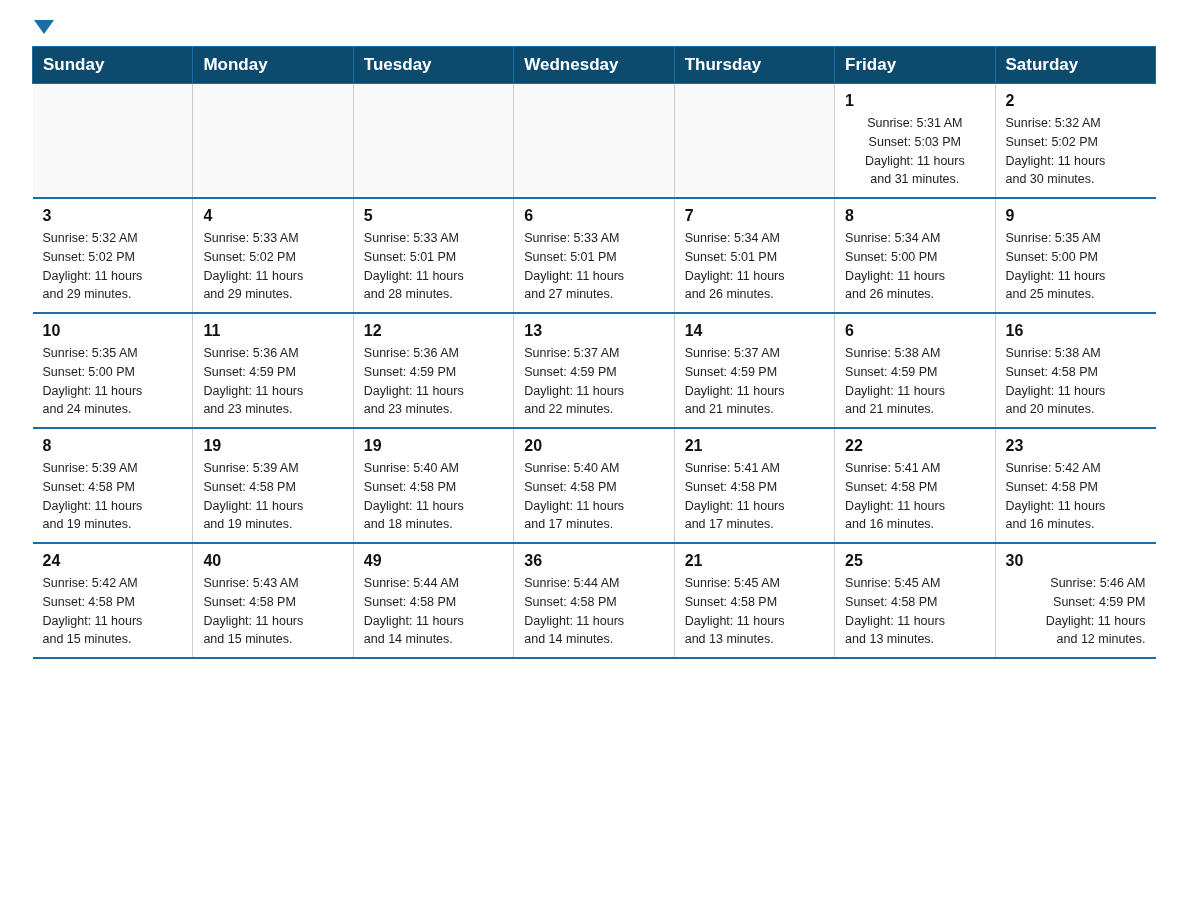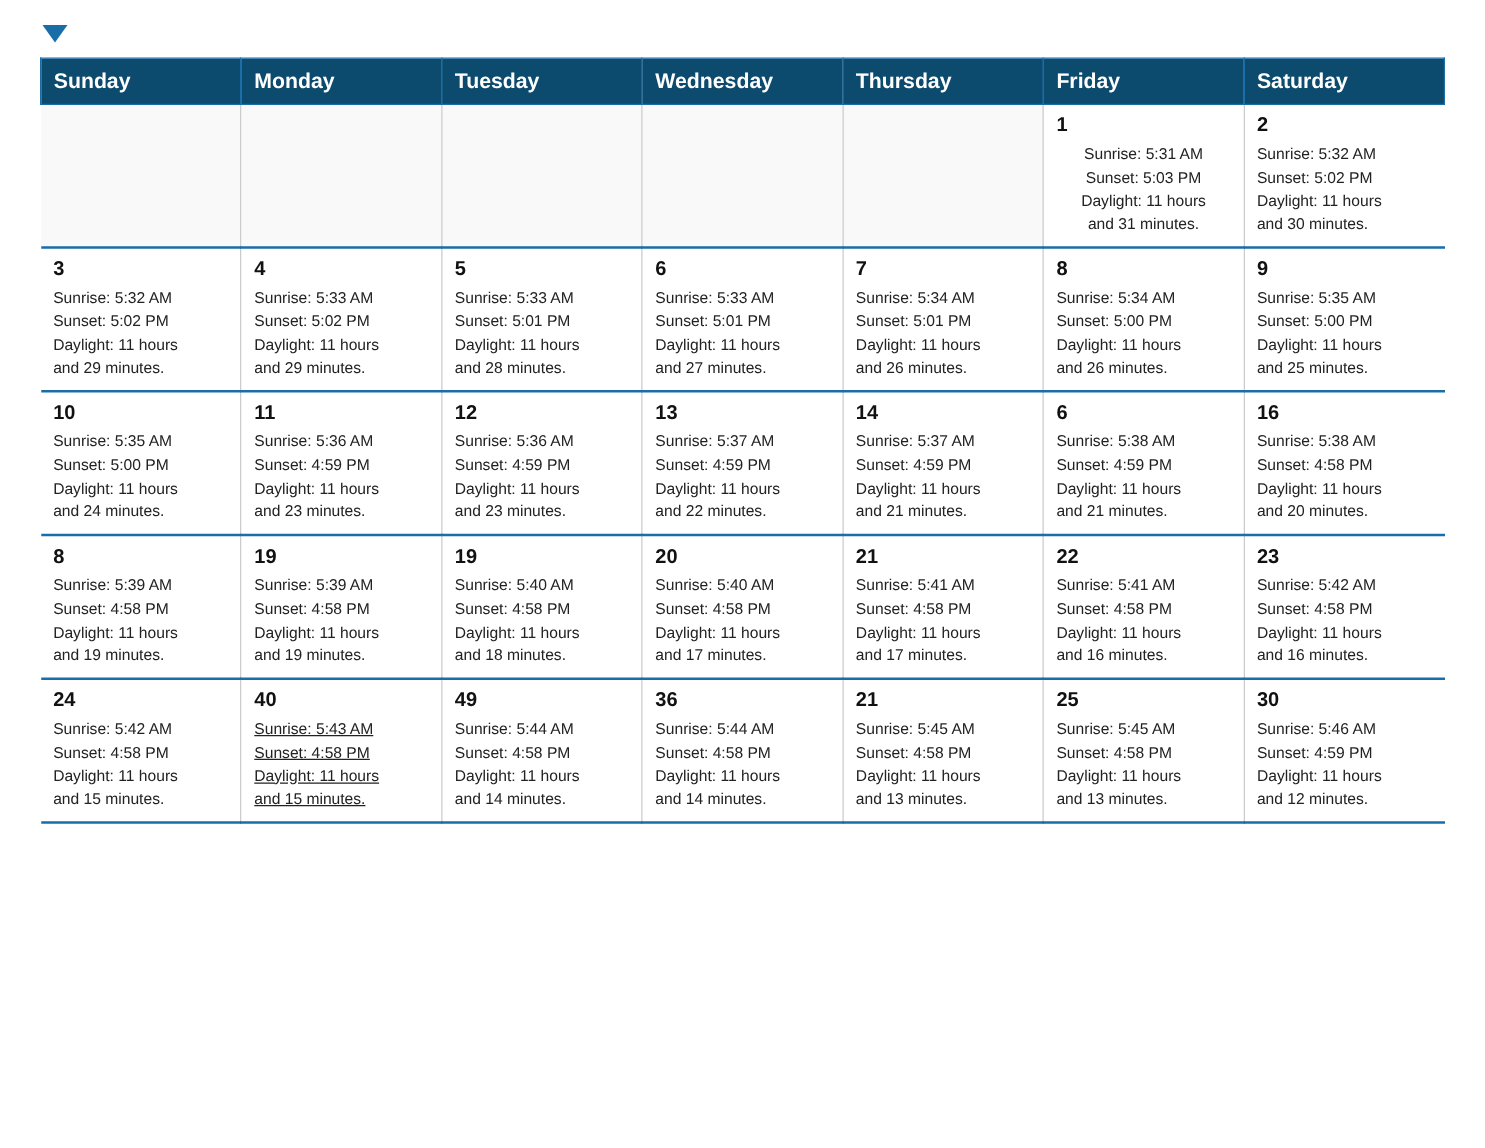--- a/index.html
+++ b/index.html
@@ -312,21 +312,21 @@
       <tr>
         <td>
           <span class="day-num">24</span>
           <div class="day-info" style="white-space: pre-line;">Sunrise: 5:42 AM
 Sunset: 4:58 PM
 Daylight: 11 hours
 and 15 minutes.</div>
         </td>
         <td>
           <span class="day-num">40</span>
-          <div class="day-info" style="white-space: pre-line; text-decoration: underline;">Sunrise: 5:43 AM
+          <div class="day-info" style="white-space: pre-line;">Sunrise: 5:43 AM
 Sunset: 4:58 PM
 Daylight: 11 hours
 and 15 minutes.</div>
         </td>
         <td>
           <span class="day-num">49</span>
           <div class="day-info" style="white-space: pre-line;">Sunrise: 5:44 AM
 Sunset: 4:58 PM
 Daylight: 11 hours
 and 14 minutes.</div>
@@ -347,20 +347,20 @@
         </td>
         <td>
           <span class="day-num">25</span>
           <div class="day-info" style="white-space: pre-line;">Sunrise: 5:45 AM
 Sunset: 4:58 PM
 Daylight: 11 hours
 and 13 minutes.</div>
         </td>
         <td>
           <span class="day-num">30</span>
-          <div class="day-info" style="white-space: pre-line;">Sunrise: 5:46 AM
+          <div class="day-info" style="white-space: pre-line; text-align: right;">Sunrise: 5:46 AM
 Sunset: 4:59 PM
 Daylight: 11 hours
 and 12 minutes.</div>
         </td>
       </tr>
     </tbody>
 </table>
 
 </body></html>

